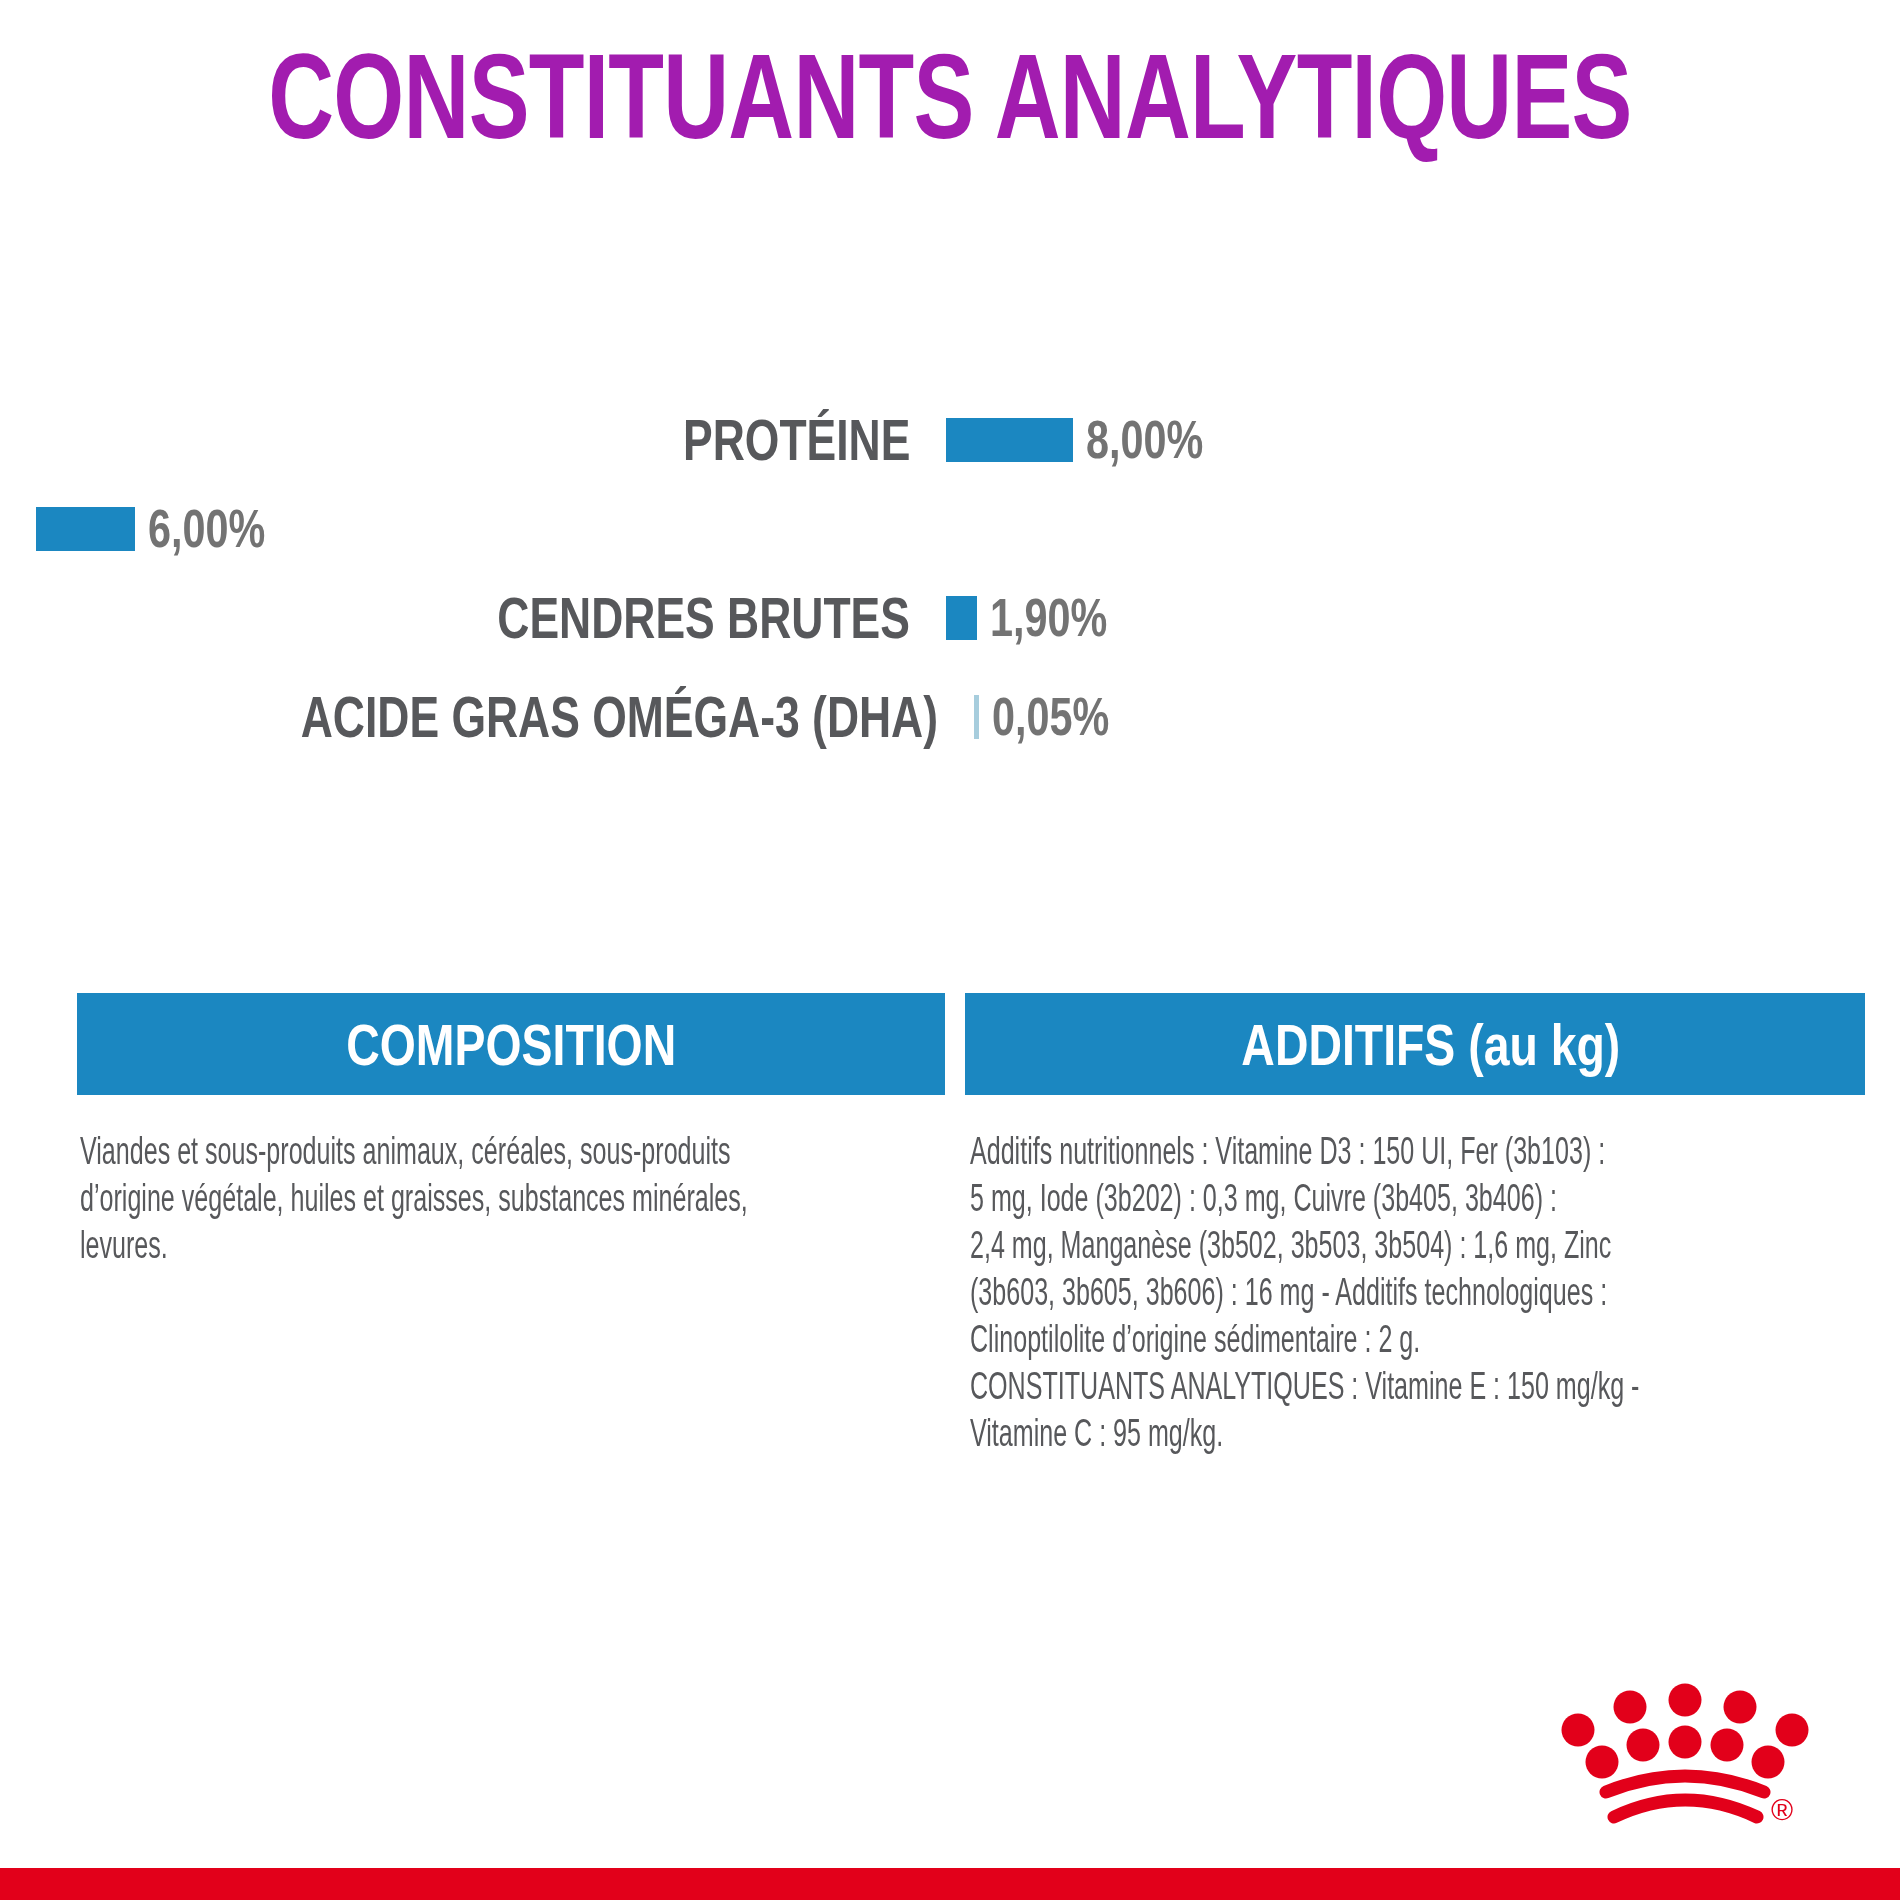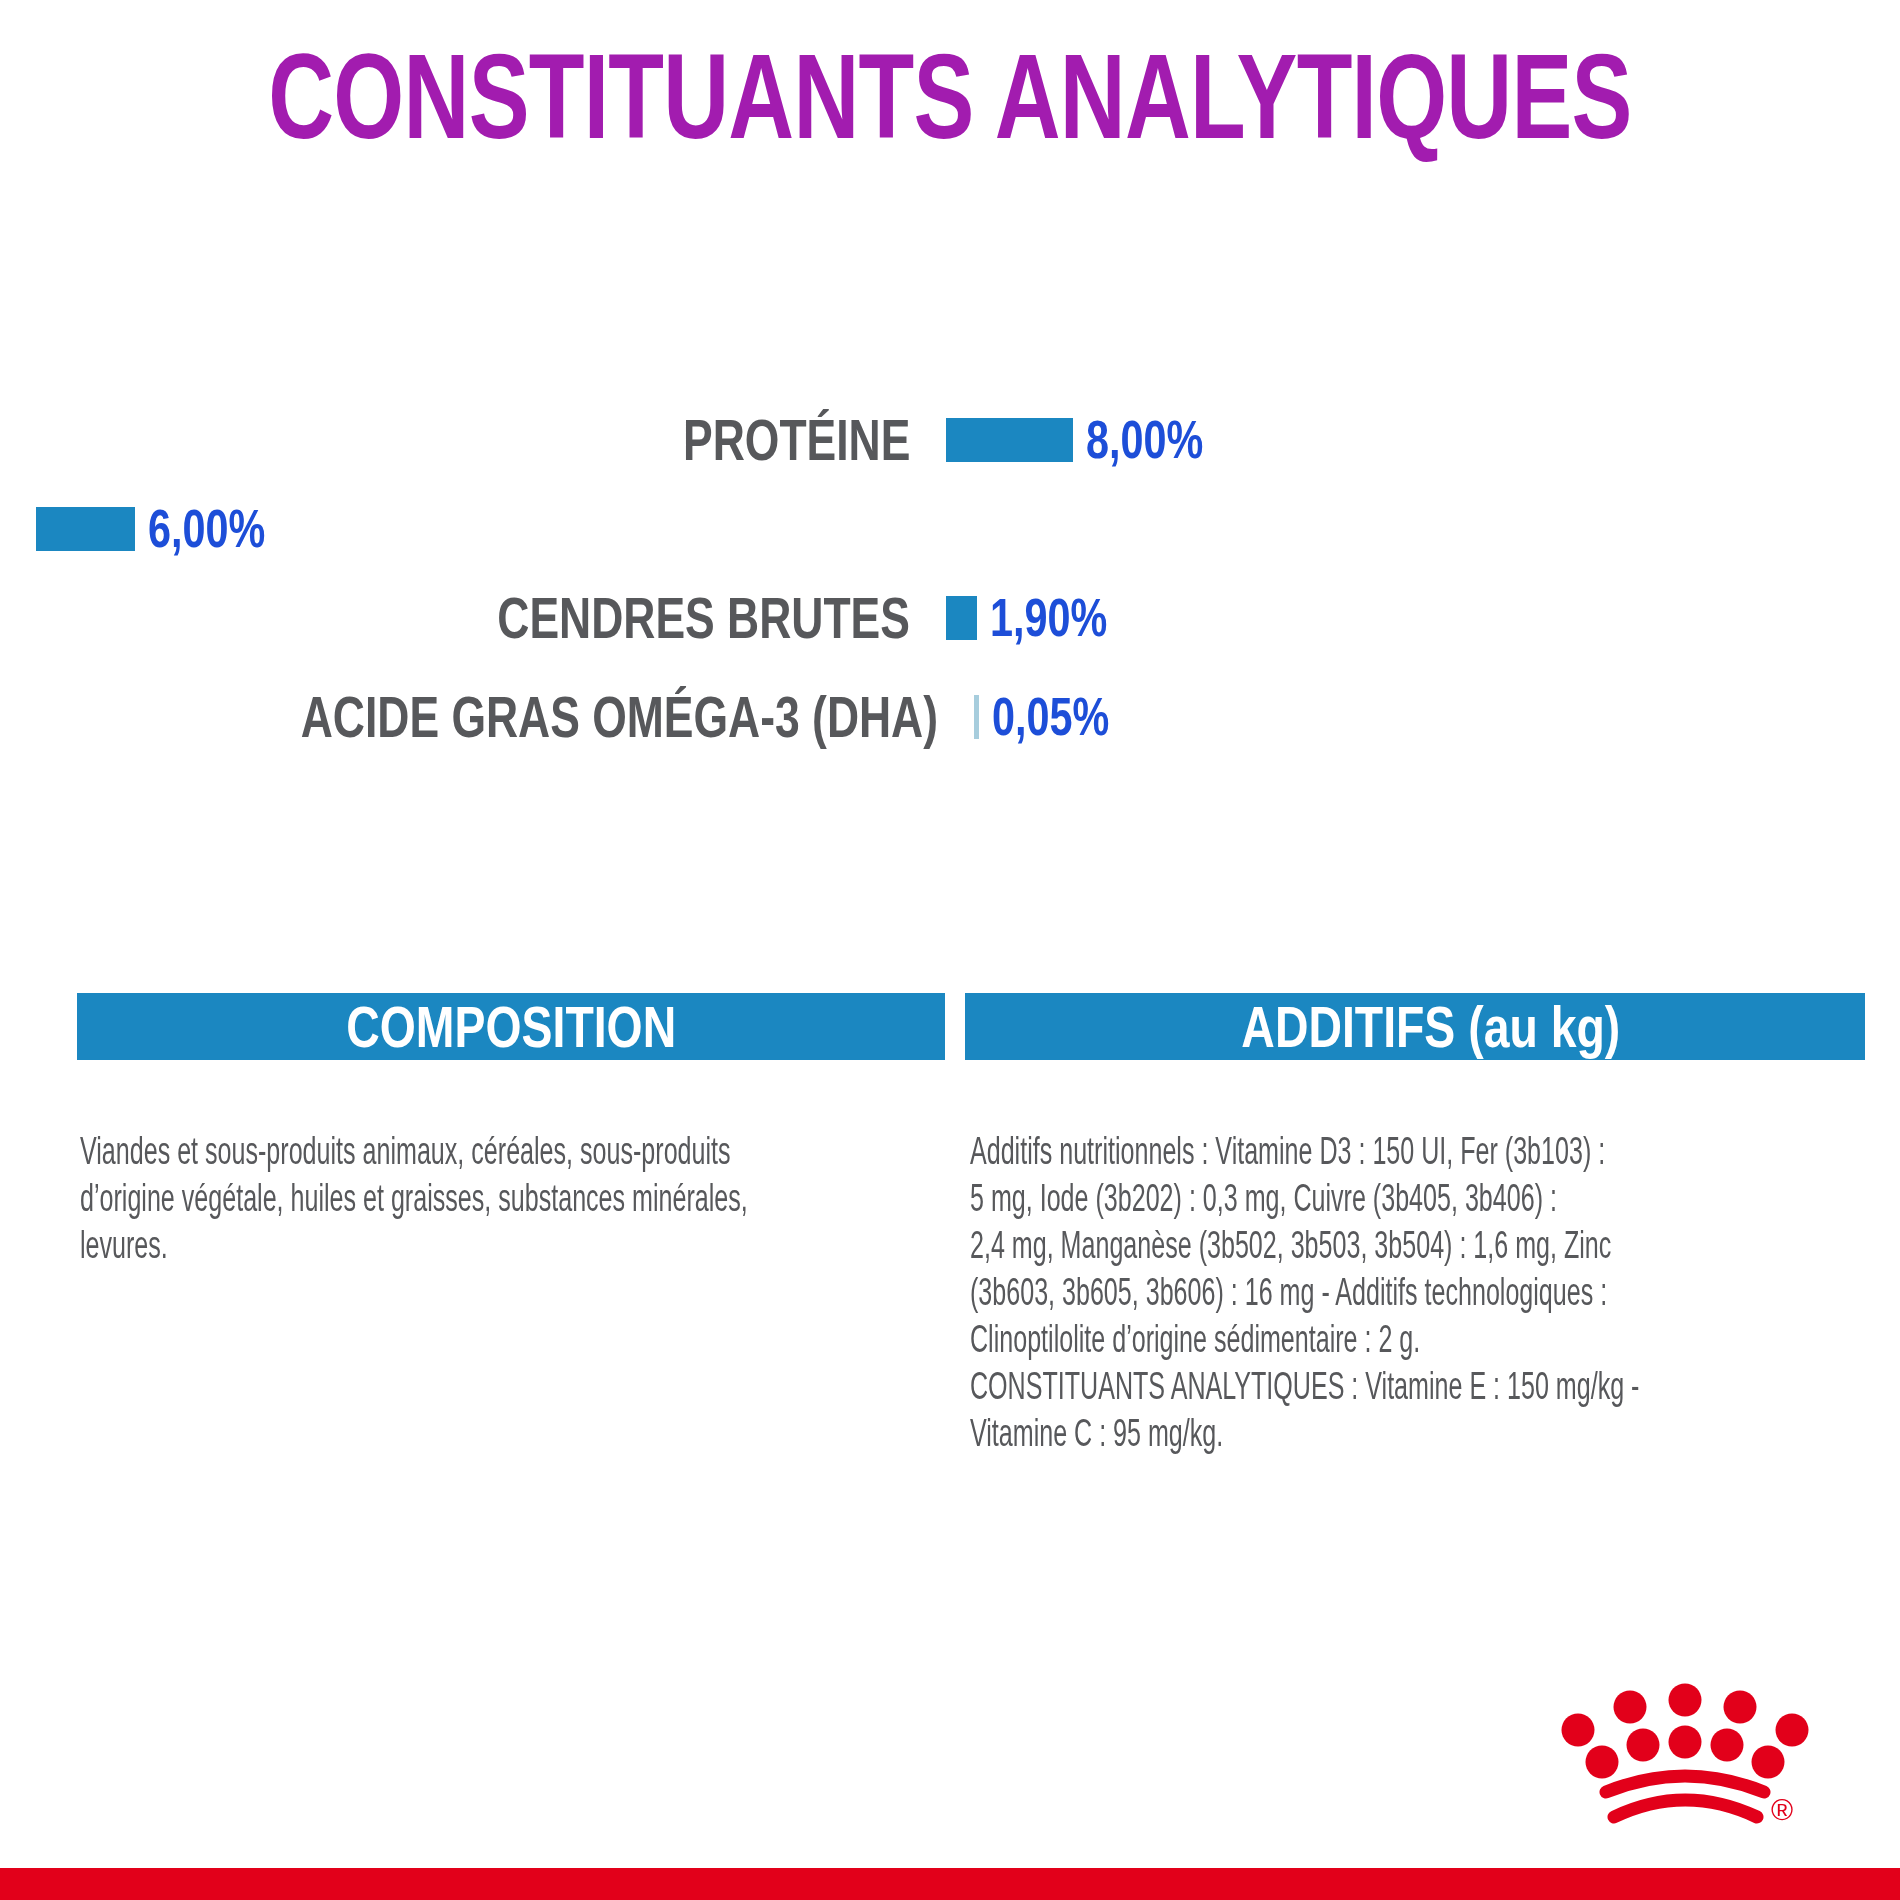--- a/index.html
+++ b/index.html
@@ -21,27 +21,27 @@
   .chart-row { display:flex; align-items:center; height:89px; }
   .chart-row:last-child { margin-top:10px;padding-left:28px; }
   .chart-label {
     width:910px; text-align:right; color:#57585b;
     font-size:57px; font-weight:bold;
   }
   .chart-label .cond { transform:scaleX(.78); transform-origin:right center; }
   .bar { height:44px; background:#1b87c1; margin-left:36px; flex:0 0 auto; }
   .bar[data-bar-variant="light"] { background:#a7cddd; }
   .chart-value {
-    margin-left:13px; color:#1d4ed8; font-size:53px; font-weight:bold;
+    margin-left:13px; color:#737373; font-size:53px; font-weight:bold;
   }
   .chart-value .cond { transform:scaleX(.78); transform-origin:left center; }
 
   
   .sec-header {
-    position:absolute; top:993px; height:67px; background:#1b87c1;
+    position:absolute; top:993px; height:102px; background:#1b87c1;
     display:flex; align-items:center; justify-content:center;
     color:#ffffff; font-size:58px; font-weight:bold;
   }
   .sec-header.left  { left:77px;  width:868px; }
   .sec-header.right { left:965px; width:868px;padding-left:32px; }
   .sec-header .cond { transform:scaleX(.8); transform-origin:center center; }
 
   .sec-body {
     position:absolute; top:1128px; color:#57585b;
     font-size:38px; line-height:47px; white-space:pre-line;

